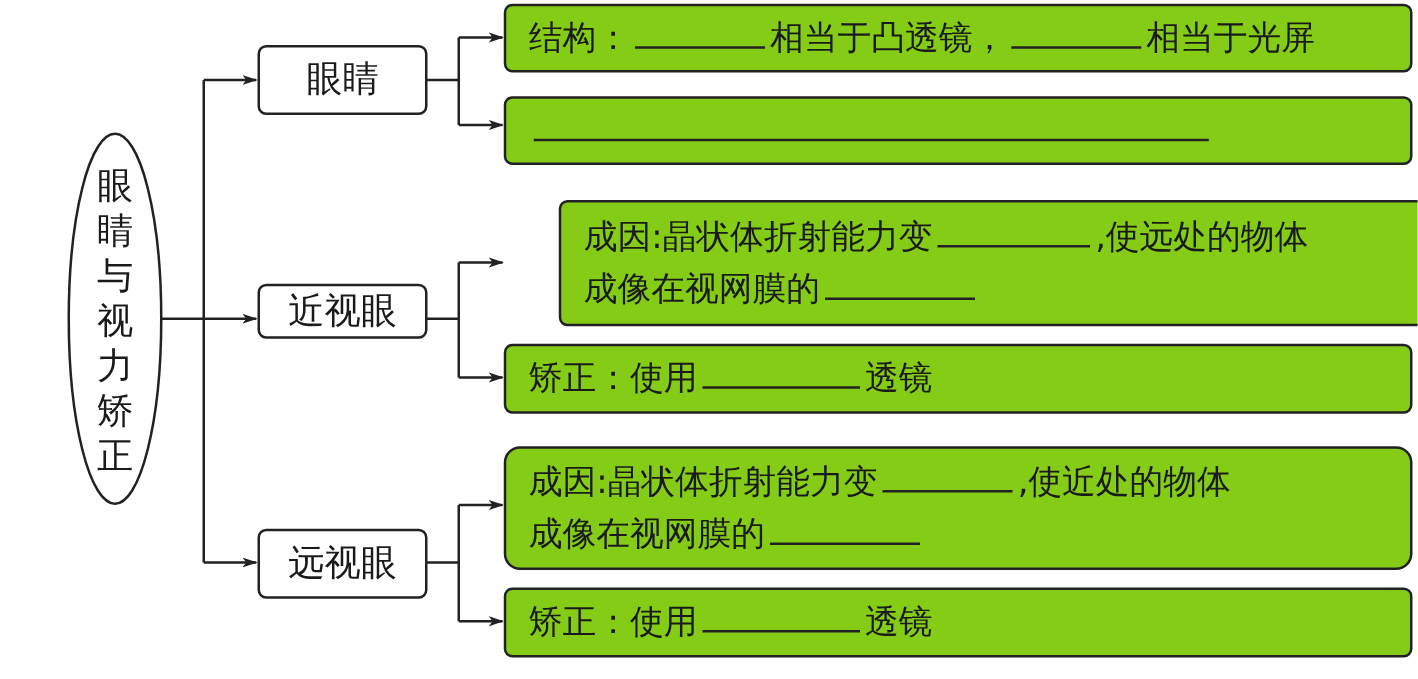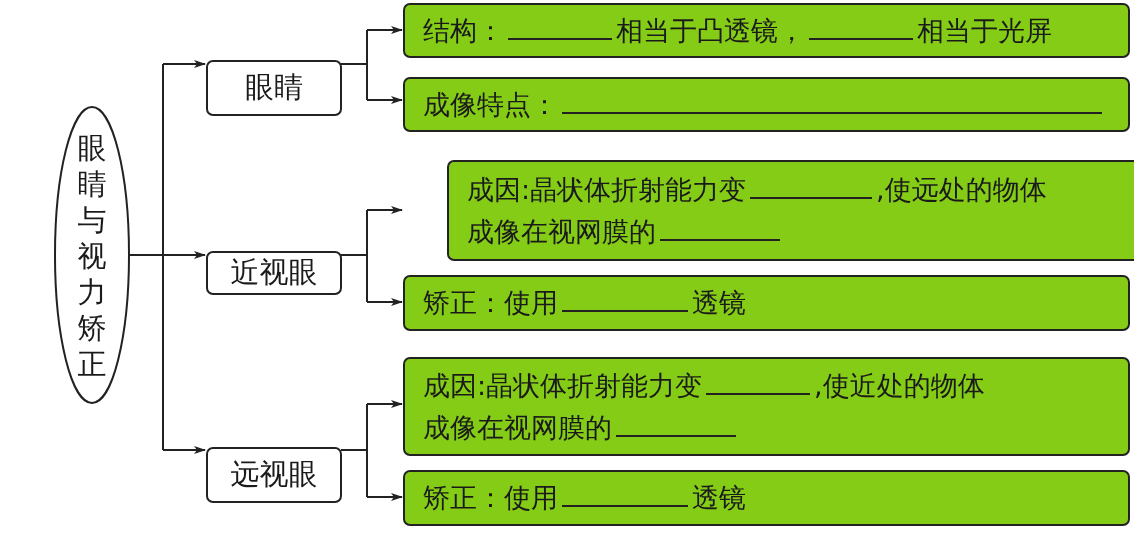--- a/index.html
+++ b/index.html
@@ -3,21 +3,21 @@
 <meta charset="utf-8">
 <style>
   html, body { margin:0; padding:0; background:#ffffff; }
   body { width:1134px; height:543px; position:relative; overflow:hidden;
          font-family:"DejaVu Sans", sans-serif; color:#1a1a1a; }
   svg.lines { position:absolute; left:0; top:0; }
   .ellipse-text { position:absolute; left:72px; top:130px; width:40px;
          font-size:29px; line-height:36px; text-align:center; }
   .node { position:absolute; border:2px solid #222; border-radius:7px; background:#fff;
           box-sizing:border-box; display:flex; align-items:center; justify-content:center;
-          font-size:29px;margin-top:24px; }
+          font-size:29px; }
   .rbox { position:absolute; left:403px; width:727px; border:2px solid #222; border-radius:7px;
           background:#84cc16; box-sizing:border-box; padding:4px 18px; font-size:27px; line-height:42px;
           display:flex; flex-direction:column; justify-content:center; }
   .blank { display:inline-block; border-bottom:2px solid #222; height:26px; vertical-align:baseline; margin:0 4px; }
   .row { white-space:nowrap; }
 </style>
 </head>
 <body>
 
 <svg class="lines" width="1134" height="543">
@@ -71,40 +71,40 @@
   </div>
 
 <div class="rbox" style="top:3px;height:55px;">
   <div class="row">
     <span>结构：</span><span class="blank" style="width:104px;"></span><span>相当于凸透镜，</span><span class="blank" style="width:104px;"></span><span>相当于光屏</span>
   </div>
 </div>
 
 <div class="rbox" style="top:77px;height:55px;">
   <div class="row">
-    <span>成像特点：</span><span class="blank" style="width:540px;"></span>
+    <span class="blank" style="width:540px;"></span>
   </div>
 </div>
 
 <div class="rbox" style="top:160px;height:101px;margin-left:44px;">
   <div class="row">
     <span>成因:晶状体折射能力变</span><span class="blank" style="width:122px;"></span><span>,使远处的物体</span>
   </div>
   <div class="row">
     <span>成像在视网膜的</span><span class="blank" style="width:120px;"></span>
   </div>
 </div>
 
 <div class="rbox" style="top:275px;height:56px;">
   <div class="row">
     <span>矫正：使用</span><span class="blank" style="width:126px;"></span><span>透镜</span>
   </div>
 </div>
 
-<div class="rbox" style="top:357px;height:99px;">
+<div class="rbox" style="top:357px;height:99px;border-radius:13px;">
   <div class="row">
     <span>成因:晶状体折射能力变</span><span class="blank" style="width:104px;"></span><span>,使近处的物体</span>
   </div>
   <div class="row">
     <span>成像在视网膜的</span><span class="blank" style="width:120px;"></span>
   </div>
 </div>
 
 <div class="rbox" style="top:470px;height:56px;">
   <div class="row">

